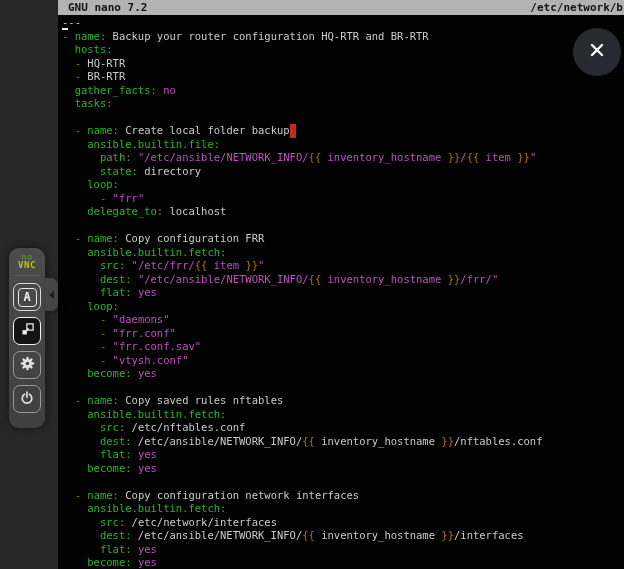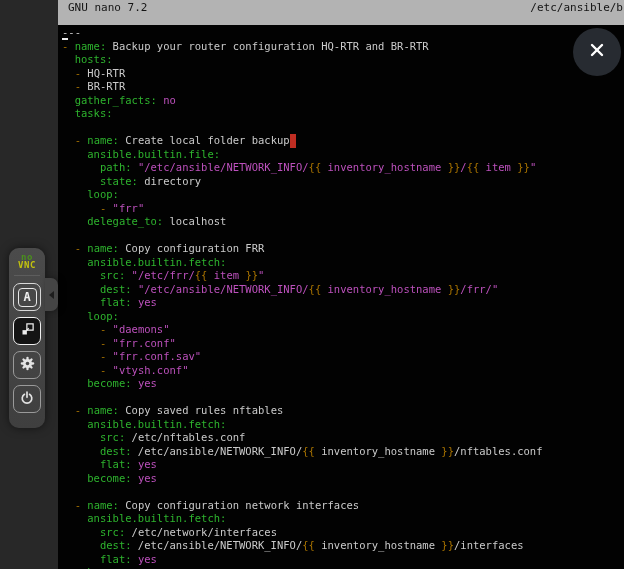--- a/index.html
+++ b/index.html
@@ -4,22 +4,22 @@
 <style>
   html,body{margin:0;padding:0;background:#111;}
   .screen{
     position:relative;width:624px;height:569px;overflow:hidden;
     background:var(--desktop-bg,#282828);
     font-family:"DejaVu Sans Mono",monospace;
   }
   
   .terminal{position:absolute;left:58px;top:0;width:566px;height:569px;background:var(--terminal-bg,#020202);}
   .titlebar{
-    position:relative;height:25px;background:var(--titlebar-bg,#b3b3b3);
-    color:var(--titlebar-text,#141414);font-size:11px;font-weight:normal;line-height:15px;
+    position:relative;height:15px;background:var(--titlebar-bg,#b3b3b3);
+    color:var(--titlebar-text,#141414);font-size:11px;font-weight:bold;line-height:15px;
     white-space:nowrap;overflow:hidden;
   }
   .tb-left{position:absolute;left:10px;top:0;}
   .tb-right{position:absolute;right:1px;top:0;}
   .editor{
     padding:1px 0 0 4px;white-space:pre;
     font-size:10.5px;line-height:13.5px;
   }
   .line{height:13.5px;}
   .tw{color:var(--plain-text,#cbcbcb);}
@@ -61,21 +61,21 @@
   }
 </style>
 </head>
 <body>
 
 <div class="screen">
 
   <div class="terminal">
     <div class="titlebar">
       <span class="tb-left">GNU nano 7.2</span>
-      <span class="tb-right">/etc/ansible/b</span>
+      <span class="tb-right">/etc/network/b</span>
     </div>
     <div class="editor"><div class="line"><span class="tw tu">-</span><span class="tw">--</span></div><div class="line"><span class="ty">- </span><span class="tg">name:</span><span class="tw"> Backup your router configuration HQ-RTR and BR-RTR</span></div><div class="line"><span class="tw">  </span><span class="tg">hosts:</span></div><div class="line"><span class="tw">  </span><span class="ty">- </span><span class="tw">HQ-RTR</span></div><div class="line"><span class="tw">  </span><span class="ty">- </span><span class="tw">BR-RTR</span></div><div class="line"><span class="tw">  </span><span class="tg">gather_facts:</span><span class="tw"> </span><span class="tm">no</span></div><div class="line"><span class="tw">  </span><span class="tg">tasks:</span></div><div class="line">&nbsp;</div><div class="line"><span class="tw">  </span><span class="ty">- </span><span class="tg">name:</span><span class="tw"> Create local folder backup</span><span class="tcur">&nbsp;</span></div><div class="line"><span class="tw">    </span><span class="tg">ansible.builtin.file:</span></div><div class="line"><span class="tw">      </span><span class="tg">path:</span><span class="tw"> </span><span class="tm">"/etc/ansible/NETWORK_INFO/</span><span class="ty">{{</span><span class="tm"> inventory_hostname </span><span class="ty">}}</span><span class="tm">/</span><span class="ty">{{</span><span class="tm"> item </span><span class="ty">}}</span><span class="tm">"</span></div><div class="line"><span class="tw">      </span><span class="tg">state:</span><span class="tw"> directory</span></div><div class="line"><span class="tw">    </span><span class="tg">loop:</span></div><div class="line"><span class="tw">      </span><span class="ty">- </span><span class="tm">"frr"</span></div><div class="line"><span class="tw">    </span><span class="tg">delegate_to:</span><span class="tw"> localhost</span></div><div class="line">&nbsp;</div><div class="line"><span class="tw">  </span><span class="ty">- </span><span class="tg">name:</span><span class="tw"> Copy configuration FRR</span></div><div class="line"><span class="tw">    </span><span class="tg">ansible.builtin.fetch:</span></div><div class="line"><span class="tw">      </span><span class="tg">src:</span><span class="tw"> </span><span class="tm">"/etc/frr/</span><span class="ty">{{</span><span class="tm"> item </span><span class="ty">}}</span><span class="tm">"</span></div><div class="line"><span class="tw">      </span><span class="tg">dest:</span><span class="tw"> </span><span class="tm">"/etc/ansible/NETWORK_INFO/</span><span class="ty">{{</span><span class="tm"> inventory_hostname </span><span class="ty">}}</span><span class="tm">/frr/"</span></div><div class="line"><span class="tw">      </span><span class="tg">flat:</span><span class="tw"> </span><span class="tm">yes</span></div><div class="line"><span class="tw">    </span><span class="tg">loop:</span></div><div class="line"><span class="tw">      </span><span class="ty">- </span><span class="tm">"daemons"</span></div><div class="line"><span class="tw">      </span><span class="ty">- </span><span class="tm">"frr.conf"</span></div><div class="line"><span class="tw">      </span><span class="ty">- </span><span class="tm">"frr.conf.sav"</span></div><div class="line"><span class="tw">      </span><span class="ty">- </span><span class="tm">"vtysh.conf"</span></div><div class="line"><span class="tw">    </span><span class="tg">become:</span><span class="tw"> </span><span class="tm">yes</span></div><div class="line">&nbsp;</div><div class="line"><span class="tw">  </span><span class="ty">- </span><span class="tg">name:</span><span class="tw"> Copy saved rules nftables</span></div><div class="line"><span class="tw">    </span><span class="tg">ansible.builtin.fetch:</span></div><div class="line"><span class="tw">      </span><span class="tg">src:</span><span class="tw"> /etc/nftables.conf</span></div><div class="line"><span class="tw">      </span><span class="tg">dest:</span><span class="tw"> /etc/ansible/NETWORK_INFO/</span><span class="ty">{{</span><span class="tw"> inventory_hostname </span><span class="ty">}}</span><span class="tw">/nftables.conf</span></div><div class="line"><span class="tw">      </span><span class="tg">flat:</span><span class="tw"> </span><span class="tm">yes</span></div><div class="line"><span class="tw">    </span><span class="tg">become:</span><span class="tw"> </span><span class="tm">yes</span></div><div class="line">&nbsp;</div><div class="line"><span class="tw">  </span><span class="ty">- </span><span class="tg">name:</span><span class="tw"> Copy configuration network interfaces</span></div><div class="line"><span class="tw">    </span><span class="tg">ansible.builtin.fetch:</span></div><div class="line"><span class="tw">      </span><span class="tg">src:</span><span class="tw"> /etc/network/interfaces</span></div><div class="line"><span class="tw">      </span><span class="tg">dest:</span><span class="tw"> /etc/ansible/NETWORK_INFO/</span><span class="ty">{{</span><span class="tw"> inventory_hostname </span><span class="ty">}}</span><span class="tw">/interfaces</span></div><div class="line"><span class="tw">      </span><span class="tg">flat:</span><span class="tw"> </span><span class="tm">yes</span></div><div class="line"><span class="tw">    </span><span class="tg">become:</span><span class="tw"> </span><span class="tm">yes</span></div></div>
   </div>
 
   <aside class="vnc-panel">
     <div class="vnc-logo">
       <span class="l1">no</span>
       <span class="l2">VNC</span>
     </div>
     <div class="vnc-divider"></div>

